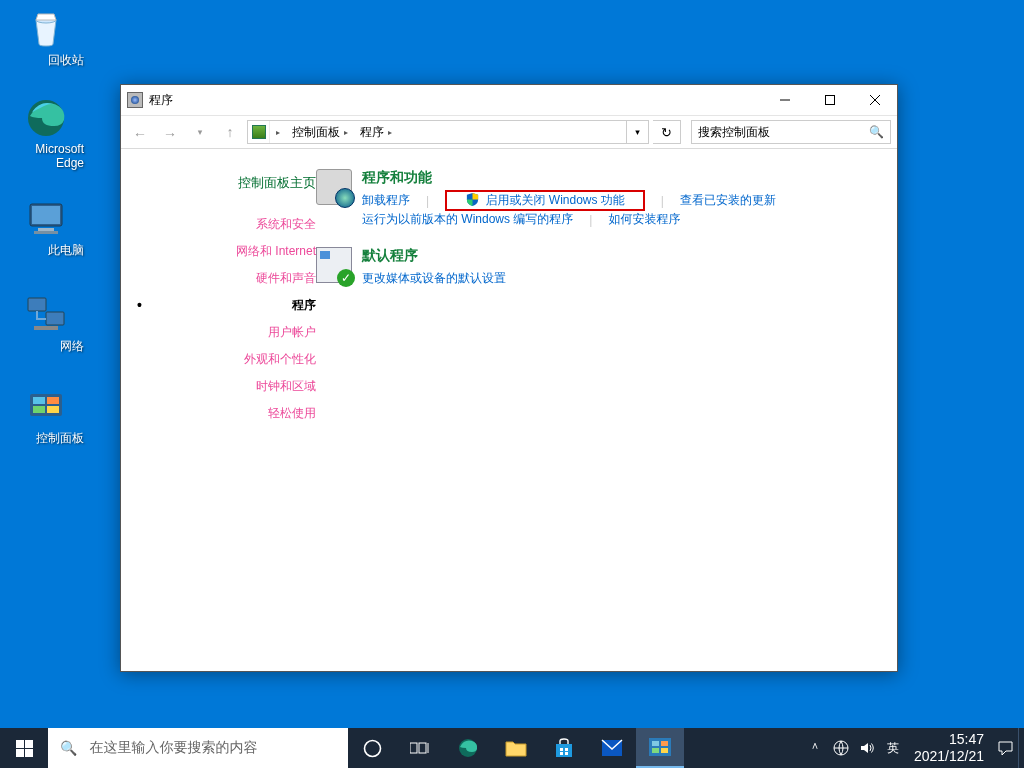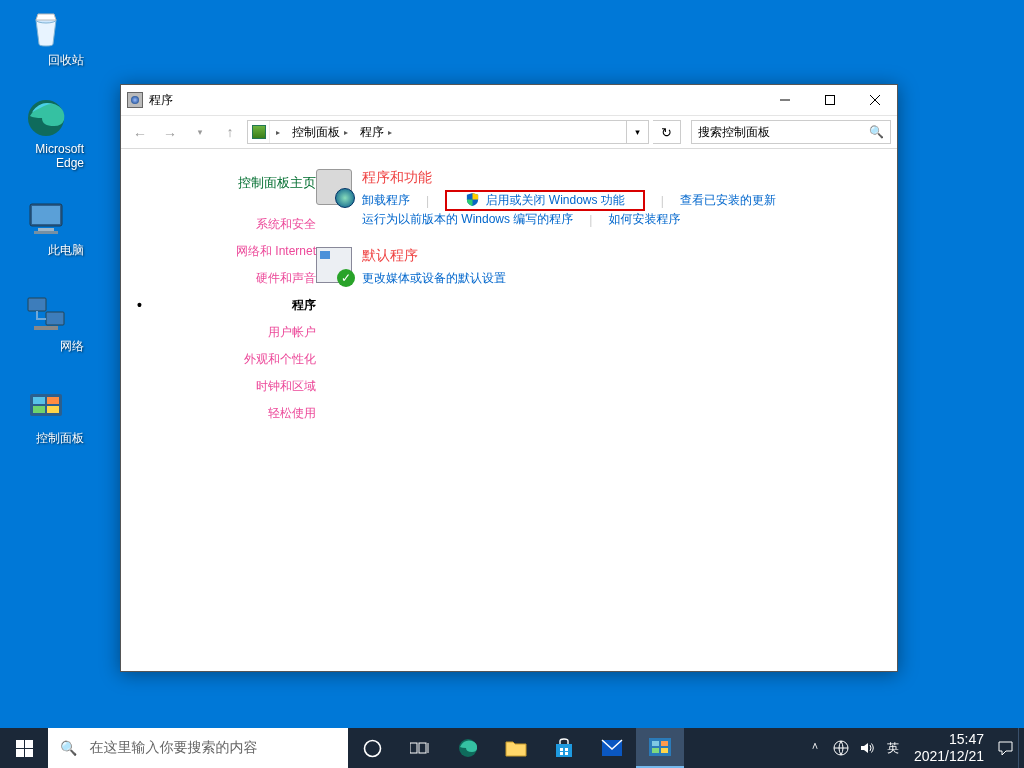--- a/index.html
+++ b/index.html
@@ -37,21 +37,21 @@
   .body { flex:1; display:flex; }
   .side { width:195px; padding:20px 0 0 0; font-size:12px;text-align:right; }
   .side-item { padding:5px 0 5px 30px; color:#ec4899; cursor:pointer; }
   .side-item.home { color:#006d2f; font-size:13px; }
   .side-item.active { font-weight:bold; color:#000; position:relative; }
   .side-item.active::before { content:"•"; position:absolute; left:16px; font-size:14px; }
   .divider { height:14px; }
   .content { flex:1; padding:20px 20px 0 0; font-size:12px; }
   .section { display:flex; margin-bottom:18px; }
   .sec-icon { width:36px; height:36px; margin-right:10px; flex-shrink:0; }
-  .sec-body h3 { color:#ef4444; font-size:14px; font-weight:normal; margin-bottom:4px; cursor:pointer; }
+  .sec-body h3 { color:#15803d; font-size:14px; font-weight:bold; margin-bottom:4px; cursor:pointer; }
   .links { display:flex; flex-wrap:wrap; align-items:center; gap:8px; }
   .link { color:#0066cc; cursor:pointer; padding:1px 0; }
   .sep { color:#ccc; padding:0 8px; }
   .shield { width:15px; height:15px; display:inline-block; vertical-align:-3px; margin-right:2px; }
   .hl { border:2px solid #d80000; padding:0 18px; margin:-2px 0; }
 
   
   .ic-programs { background:#d9d9d9; border:1px solid #999; border-radius:3px; position:relative; }
   .ic-programs::after { content:""; position:absolute; right:-4px; bottom:-4px; width:18px; height:18px; border-radius:50%; background:radial-gradient(circle,#8db,#058); border:1px solid #036; }
   .ic-default { background:#eceff3; border:1px solid #889; position:relative; }

